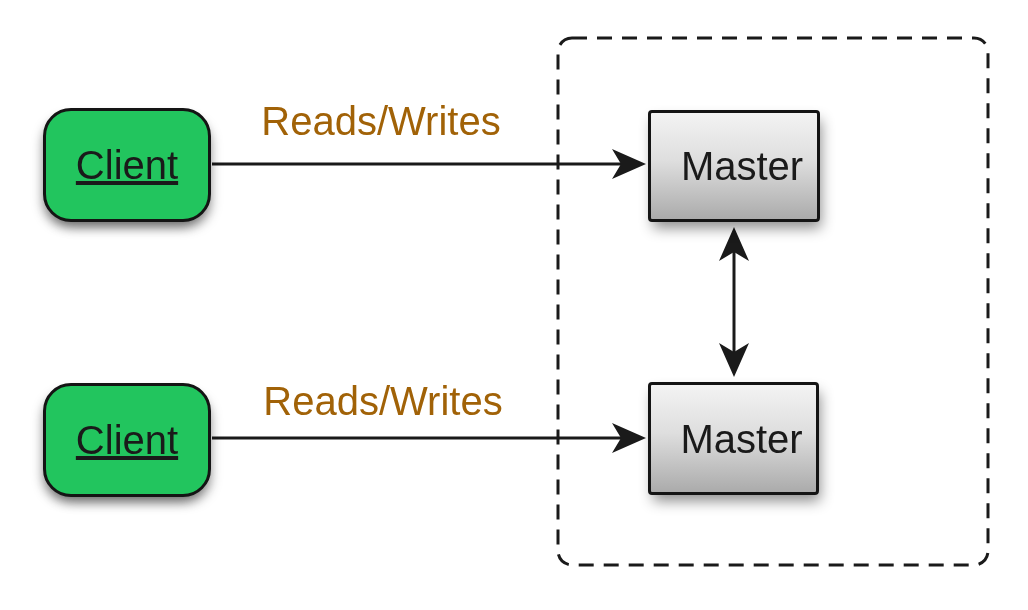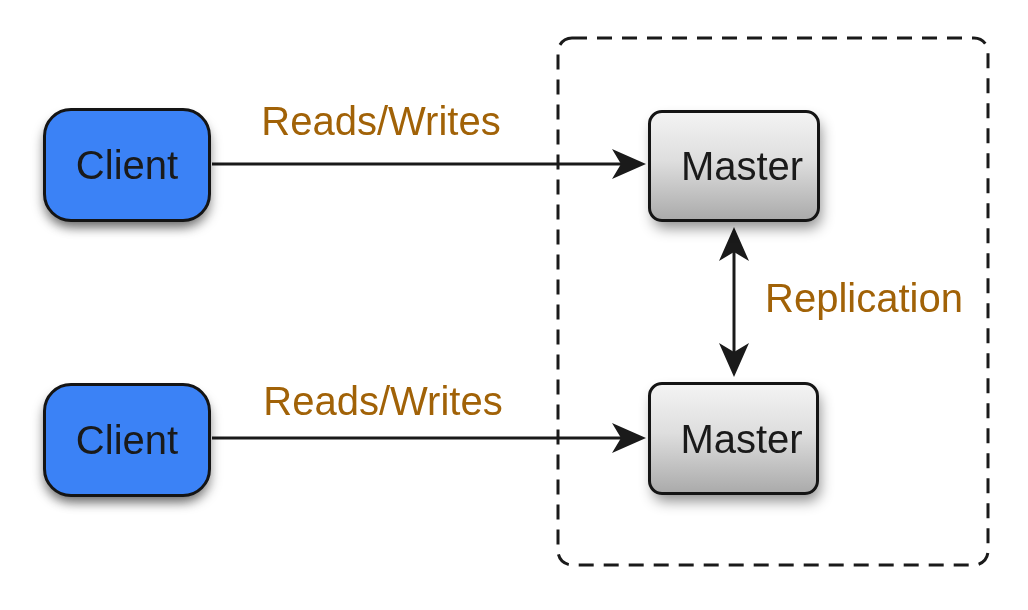--- a/index.html
+++ b/index.html
@@ -28,27 +28,28 @@
     display: flex;
     align-items: center;
     justify-content: center;
     box-sizing: border-box;
     border: 3px solid #141414;
     font-size: 40px;
     line-height: 1;
     color: #1a1a1a;
   }
   .node-client {
-    background: #3b82f6;
+    background: #22c55e;
     border-radius: 28px;
     box-shadow: -3px 7px 12px -3px rgba(0,0,0,0.40), 3px 8px 12px -3px rgba(0,0,0,0.35);
+    text-decoration: underline;
   }
   .node-master {
     background: linear-gradient(180deg, #f3f3f3 0%, #dedede 45%, #ababab 100%);
-    border-radius: 14px;
+    border-radius: 4px;
     box-shadow: 3px 8px 14px -2px rgba(0,0,0,0.45);
     padding-left: 16px;
   }
   #client-top    { left: 43px;  top: 108px; width: 168px; height: 114px; }
   #client-bottom { left: 43px;  top: 383px; width: 168px; height: 114px; }
   #master-top    { left: 648px; top: 110px; width: 172px; height: 112px; }
   #master-bottom { left: 648px; top: 382px; width: 171px; height: 113px; }
   .edge-label {
     position: absolute;
     font-size: 40px;
@@ -95,15 +96,14 @@
   </div>
 
   <div class="node node-master" id="master-bottom">
     <span>Master</span>
   </div>
 
   <div class="edge-label" id="label-rw-top">Reads/Writes</div>
 
   <div class="edge-label" id="label-rw-bottom">Reads/Writes</div>
 
-  <div class="edge-label" id="label-replication">Replication</div>
 
 </div>
 
 </body></html>

